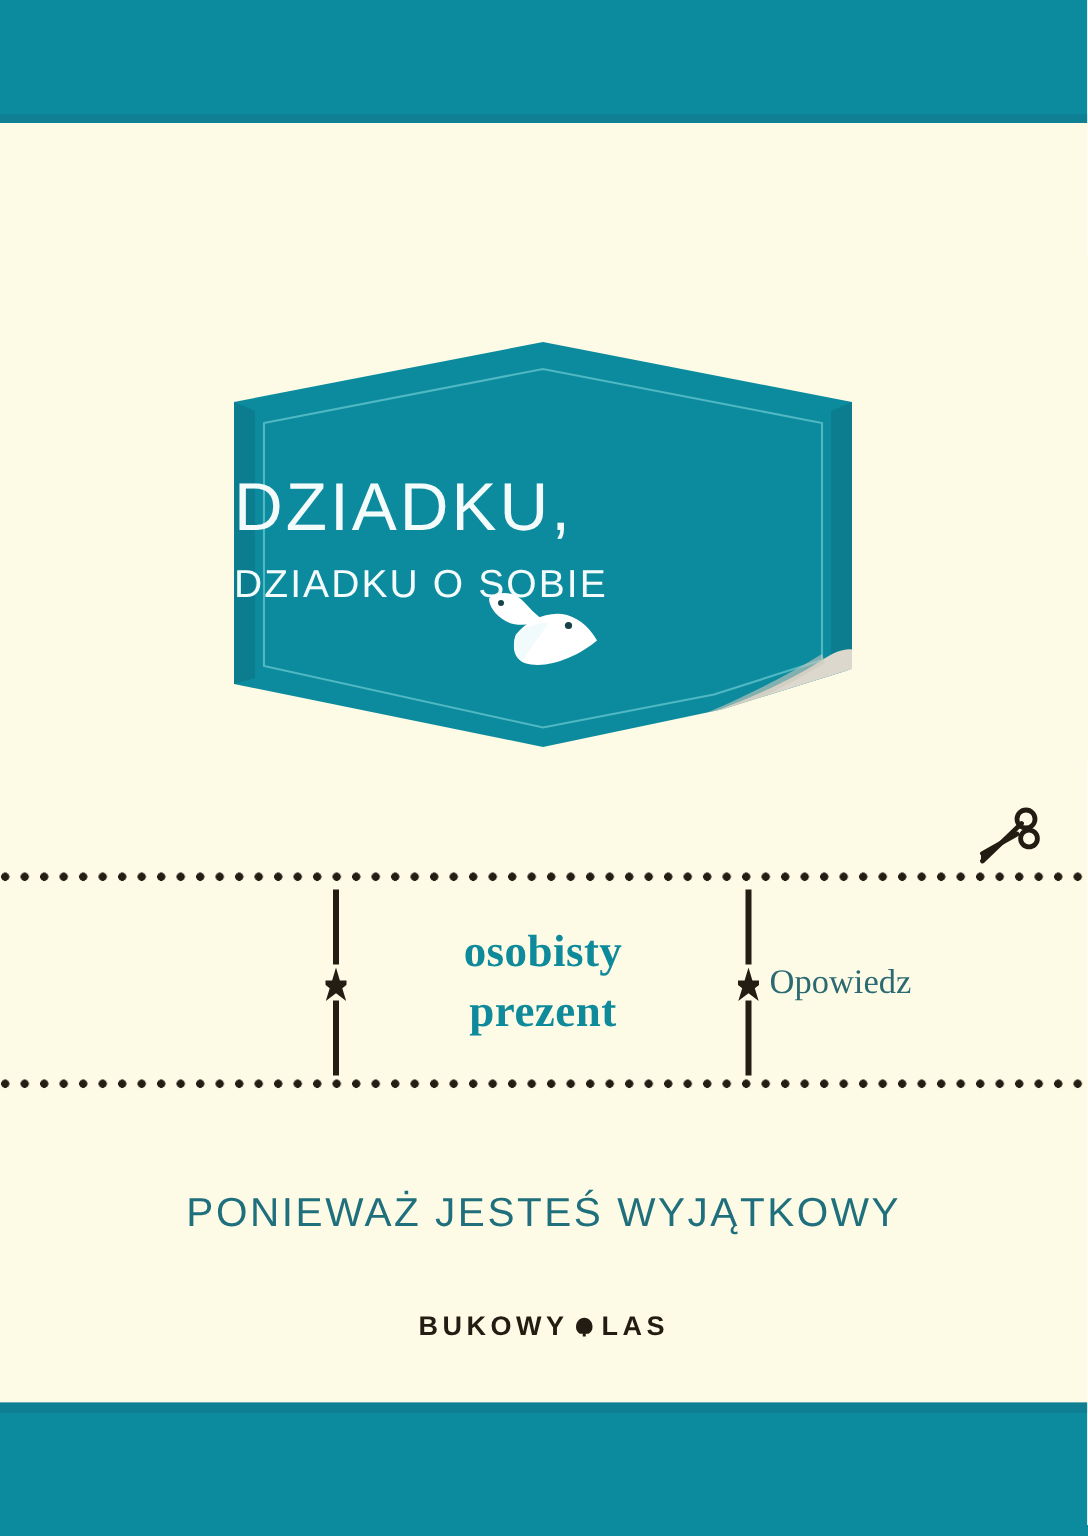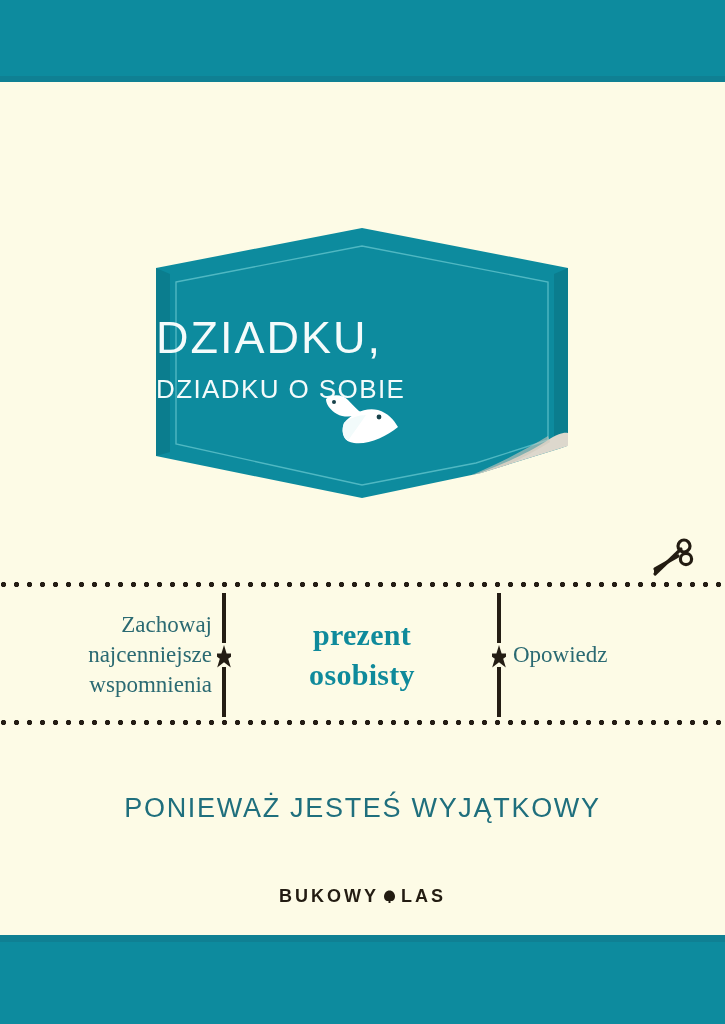--- a/index.html
+++ b/index.html
@@ -191,21 +191,20 @@
   }
   .logo {
     position: absolute;
     left: 0;
     top: 874px;
     width: 725px;
     display: flex;
     align-items: center;
     justify-content: center;
     gap: 3px;
-    margin-top: 12px;
   }
   .logo-word {
     font-family: "Liberation Sans", sans-serif;
     font-size: 18px;
     font-weight: bold;
     letter-spacing: 3.0px;
     color: #231c12;
   }
   .logo-mark {
     display: inline-block;
@@ -276,40 +275,33 @@
       <path d="M6,33 L20,27 L6,39 Z" fill="#231c12"></path>
       <circle cx="36" cy="10" r="6.0" fill="none" stroke="#231c12" stroke-width="3.2"></circle>
       <circle cx="38" cy="23" r="5.6" fill="none" stroke="#231c12" stroke-width="3.2"></circle>
     </svg>
   </div>
   <div class="dotline top"></div>
   <div class="dotline bottom"></div>
 
   <div class="strip">
 
-    <div class="col col-left">
-      <div class="side-text">
-        <div>Zachowaj</div>
-        <div>najcenniejsze</div>
-        <div>wspomnienia</div>
-      </div>
-    </div>
 
     <div class="divider left">
       <svg viewBox="0 0 14 128" width="14" height="128">
         <rect x="5" y="2" width="4" height="50" fill="#241d14"></rect>
         <rect x="5" y="76" width="4" height="50" fill="#241d14"></rect>
         <path d="M7,50 L9.6,58.6 L18,58.6 L11.2,63.8 L13.8,72.4 L7,67.2 L0.2,72.4 L2.8,63.8 L-4,58.6 L4.4,58.6 Z" transform="translate(0,4)" fill="#241d14"></path>
       </svg>
     </div>
 
     <div class="col col-center">
       <div class="center-text">
+        <div>osobisty</div>
         <div>prezent</div>
-        <div>osobisty</div>
       </div>
     </div>
 
     <div class="divider right">
       <svg viewBox="0 0 14 128" width="14" height="128">
         <rect x="5" y="2" width="4" height="50" fill="#241d14"></rect>
         <rect x="5" y="76" width="4" height="50" fill="#241d14"></rect>
         <path d="M7,50 L9.6,58.6 L18,58.6 L11.2,63.8 L13.8,72.4 L7,67.2 L0.2,72.4 L2.8,63.8 L-4,58.6 L4.4,58.6 Z" transform="translate(0,4)" fill="#241d14"></path>
       </svg>
     </div>

